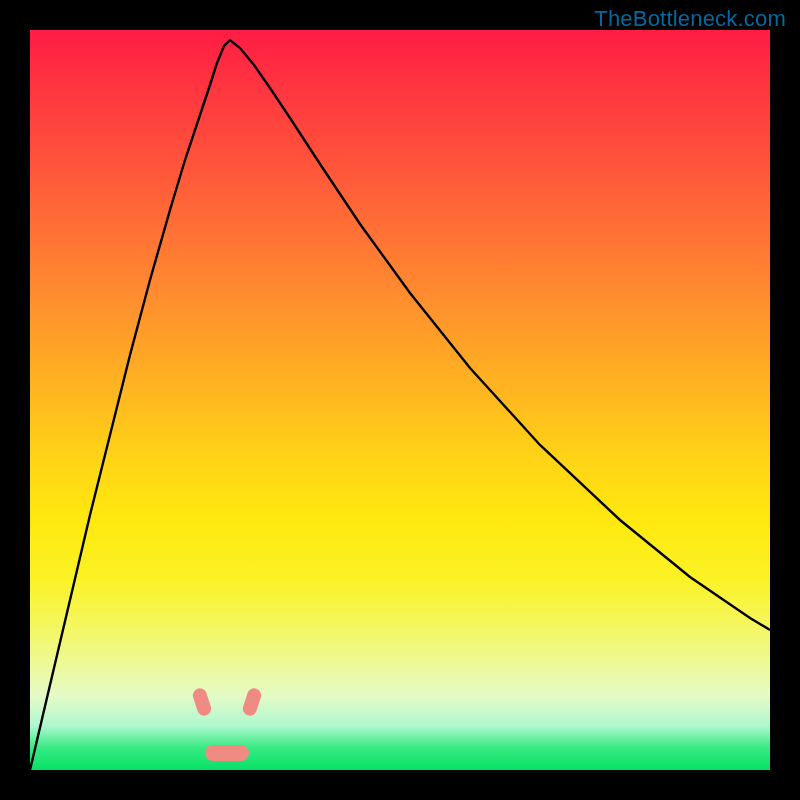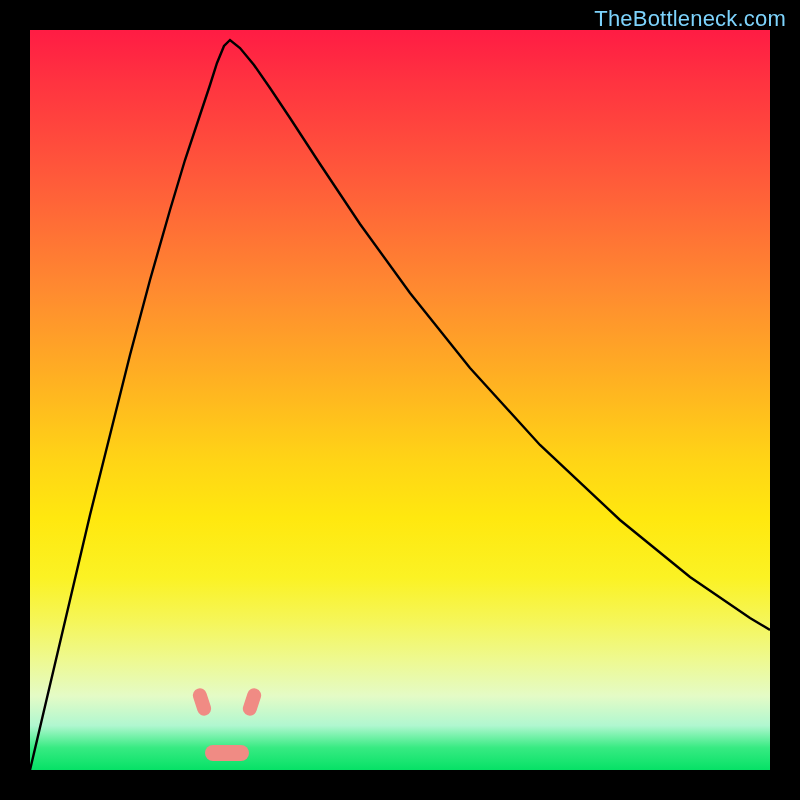--- a/index.html
+++ b/index.html
@@ -15,21 +15,21 @@
     width: 800px;
     height: 800px;
     background: #000000;
   }
   .watermark {
     position: absolute;
     top: 6px;
     right: 14px;
     font-family: Arial, Helvetica, sans-serif;
     font-size: 22px;
-    color: #7dd3fc;
+    color: #0369a1;
     letter-spacing: 0.2px;
     z-index: 50;
     user-select: none;
   }
   .plot-area {
     position: absolute;
     left: 30px;
     top: 30px;
     width: 740px;
     height: 740px;

